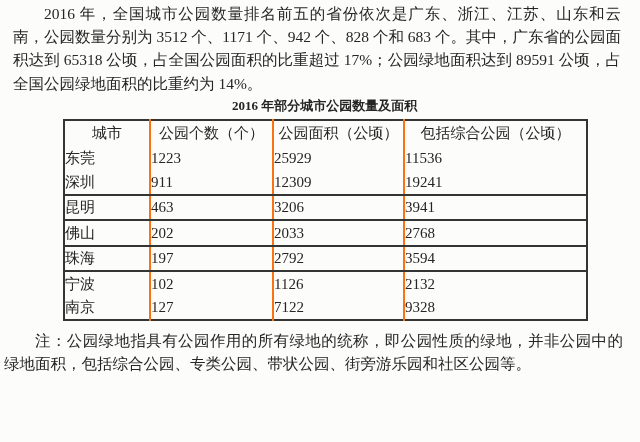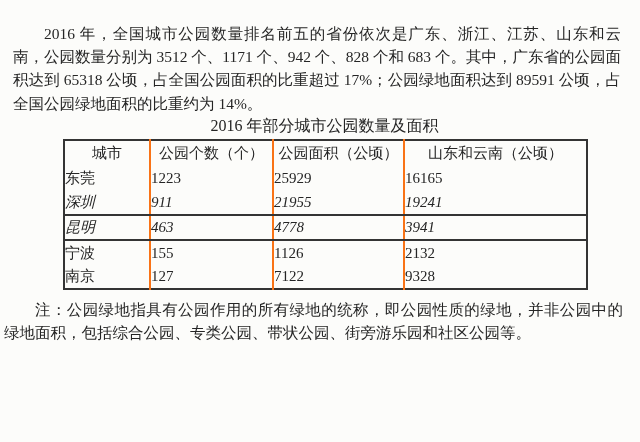--- a/index.html
+++ b/index.html
@@ -11,31 +11,31 @@
     height: 442px;
     overflow: hidden;
     background: #fcfcfa;
     color: #252525;
     font-family: "Liberation Serif", "DejaVu Serif", serif;
     font-size: 15.5px;
     position: relative;
   }
   .intro {
     margin: 0 19px 0 13px;
-    padding-top: 22px;
+    padding-top: 2px;
     line-height: 23.2px;
     text-align: justify;
     text-indent: 2em;
   }
   .table-title {
     margin: 1px 0 0 63px;
     width: 523px;
     text-align: center;
-    font-weight: normal;
-    font-size: 16px;
+    font-weight: bold;
+    font-size: 13px;
     line-height: 20px;
   }
   table.parks {
     margin: 3px 0 0 63px;
     width: 523px;
     border-collapse: collapse;
     table-layout: fixed;
     border: 2px solid #343434;
     font-size: 15px;
   }
@@ -50,21 +50,20 @@
   }
   table.parks th {
     height: 26px;
   }
   table.parks th + th,
   table.parks td + td {
     border-left: 2px solid #f97316;
   }
   table.parks tr.sep td {
     border-bottom: 2px solid #343434;
-    font-style: italic;
   }
   .note {
     margin: 8px 17px 0 4px;
     line-height: 23px;
     text-align: justify;
     text-indent: 2em;
   }
 </style>
 </head>
 <body>
@@ -78,45 +77,57 @@
     <col style="width:86px">
     <col style="width:123px">
     <col style="width:131px">
     <col style="width:183px">
   </colgroup>
   <thead>
     <tr>
       <th>城市</th>
       <th>公园个数（个）</th>
       <th>公园面积（公顷）</th>
-      <th>山东和云南（公顷）</th>
+      <th>包括综合公园（公顷）</th>
     </tr>
   </thead>
   <tbody>
       <tr>
         <td>东莞</td>
         <td>1223</td>
         <td>25929</td>
-        <td>16165</td>
+        <td>11536</td>
       </tr>
       <tr class="sep">
         <td>深圳</td>
         <td>911</td>
-        <td>21955</td>
+        <td>12309</td>
         <td>19241</td>
       </tr>
       <tr class="sep">
         <td>昆明</td>
         <td>463</td>
-        <td>4778</td>
+        <td>3206</td>
         <td>3941</td>
+      </tr>
+      <tr class="sep">
+        <td>佛山</td>
+        <td>202</td>
+        <td>2033</td>
+        <td>2768</td>
+      </tr>
+      <tr class="sep">
+        <td>珠海</td>
+        <td>197</td>
+        <td>2792</td>
+        <td>3594</td>
       </tr>
       <tr>
         <td>宁波</td>
-        <td>155</td>
+        <td>102</td>
         <td>1126</td>
         <td>2132</td>
       </tr>
       <tr>
         <td>南京</td>
         <td>127</td>
         <td>7122</td>
         <td>9328</td>
       </tr>
     </tbody>

